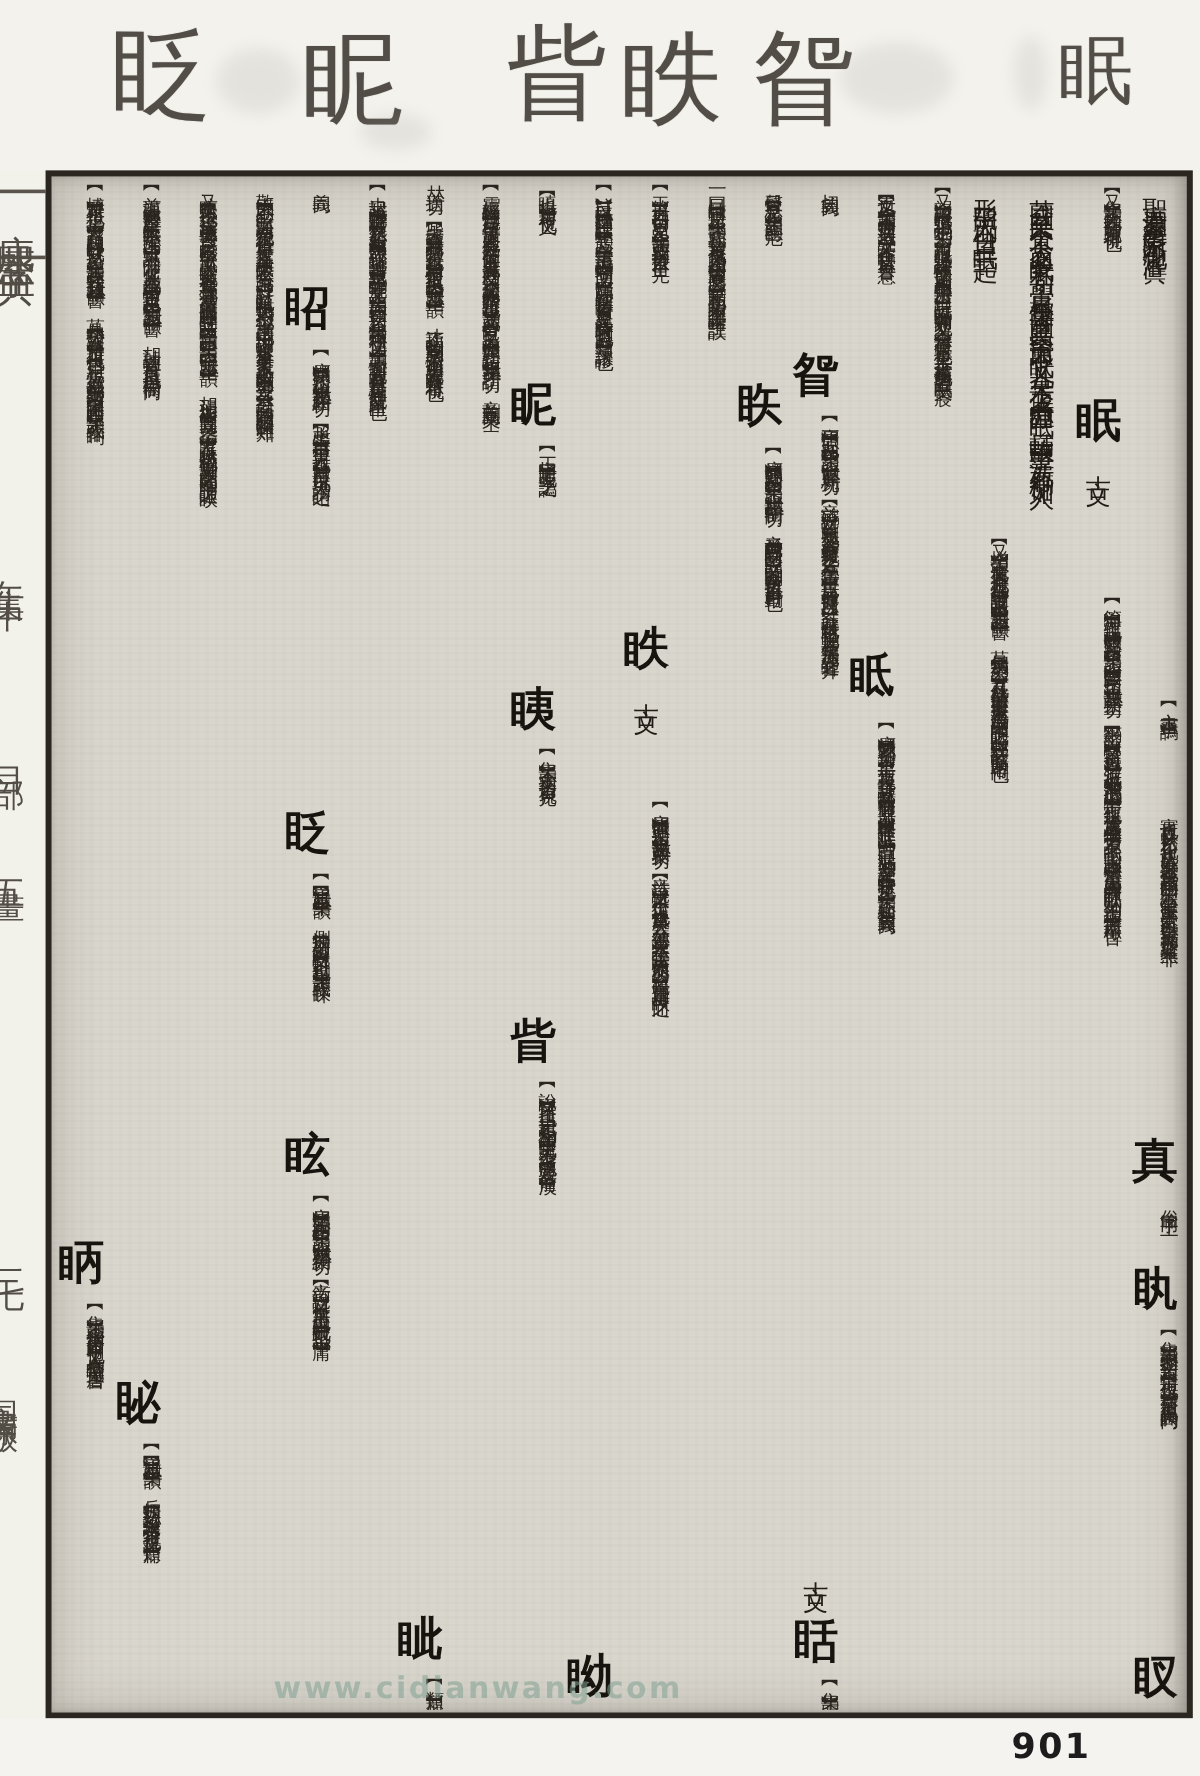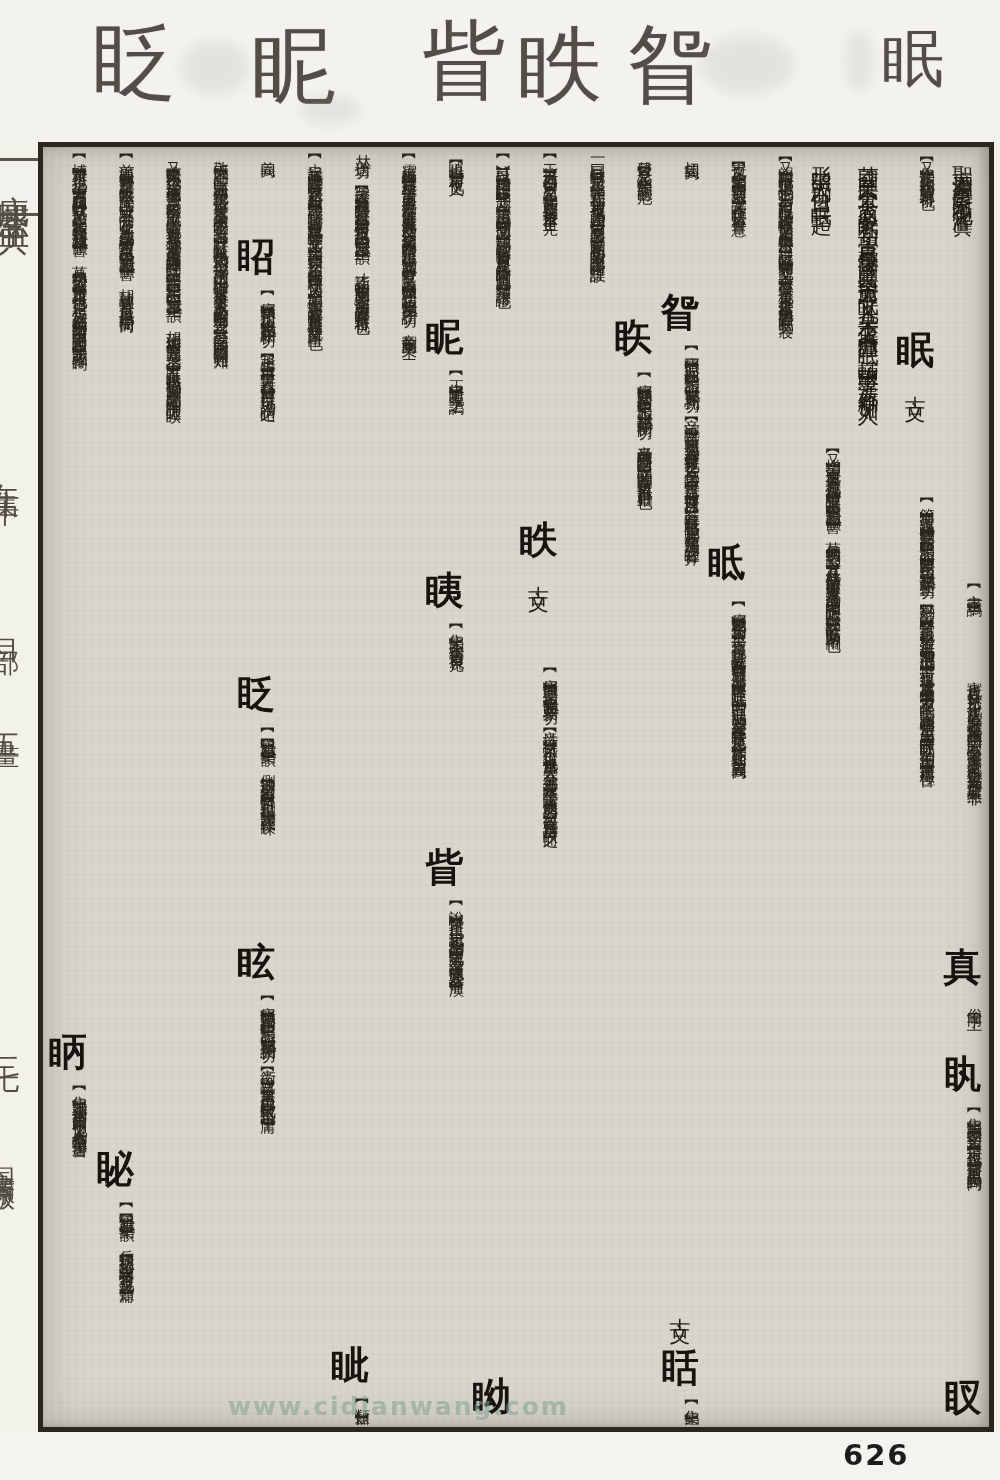--- a/index.html
+++ b/index.html
@@ -217,13 +217,13 @@
         <div class="seg seg-t" style="height: 880px;">【博雅】憖也【揚子方言】趙魏曰眣或从目又【集韻】莫拜切音韎【韻會】𠀤莫八切蠻入聲【博雅】視也一日惡視【孟郊征蜀聯句】獷眼困逾眣【集韻】或作眴</div>
         <div class="seg seg-h" style="height: 52px;">眪</div>
         <div class="seg seg-t" style="height: 344px;">【集韻】補永切音丙目明也又人名柳眪見唐書</div>
       </div>
     </div>
 </div>
 
 <div class="watermark">www.cidianwang.com</div>
 
 <div class="bottom-strip"></div>
-<div class="page-number">626</div>
+<div class="page-number">901</div>
 
 </body></html>

